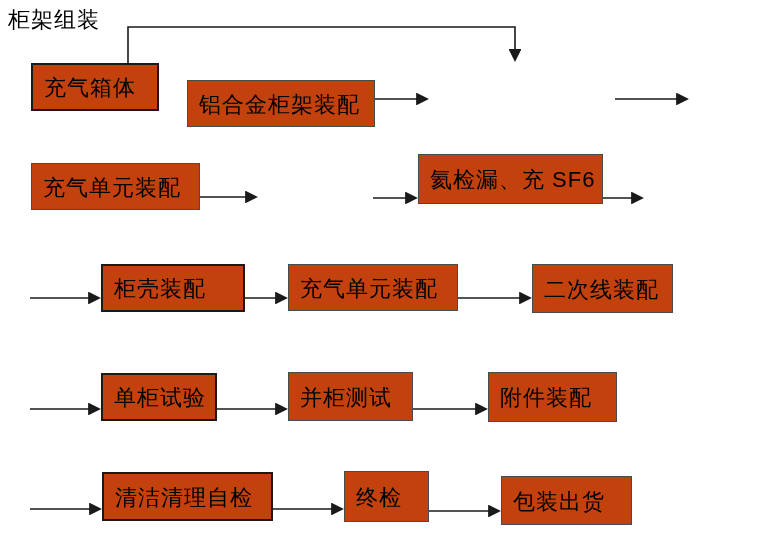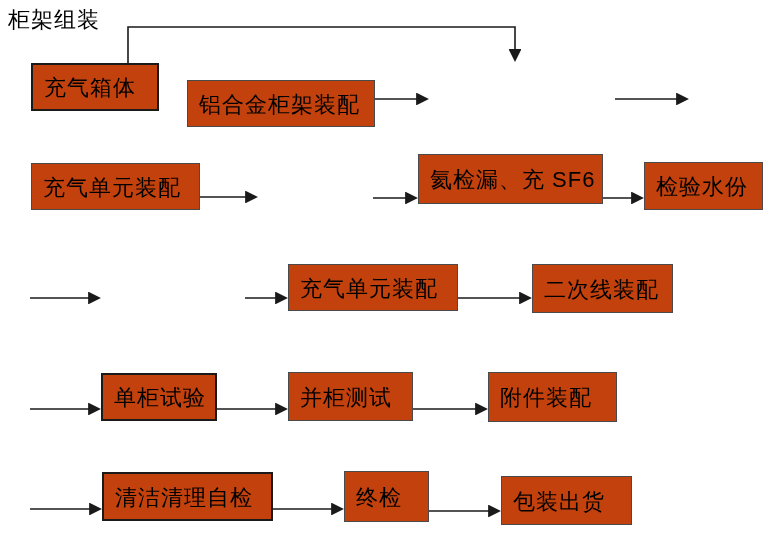--- a/index.html
+++ b/index.html
@@ -79,22 +79,22 @@
       <path d="M273,509 L342,509" marker-end="url(#ah)"></path>
       <path d="M429,511 L499,511" marker-end="url(#ah)"></path>
     </g>
   </svg>
 
   <div class="node thick" style="left:31px;  top:63px;  width:128px; height:48px">充气箱体</div>
   <div class="node" style="left:187px; top:80px;  width:188px; height:47px">铝合金柜架装配</div>
 
   <div class="node" style="left:31px;  top:163px; width:169px; height:47px">充气单元装配</div>
   <div class="node" style="left:418px; top:154px; width:185px; height:50px">氦检漏、充 SF6</div>
-  <div class="node" style="left:644px; top:162px; width:119px; height:48px">检验水份</div>
 
+  <div class="node thick" style="left:101px; top:264px; width:144px; height:48px">柜壳装配</div>
   <div class="node" style="left:288px; top:264px; width:170px; height:47px">充气单元装配</div>
   <div class="node" style="left:532px; top:264px; width:141px; height:49px">二次线装配</div>
 
   <div class="node thick" style="left:101px; top:373px; width:116px; height:48px">单柜试验</div>
   <div class="node" style="left:288px; top:372px; width:125px; height:49px">并柜测试</div>
   <div class="node thick" style="left:102px; top:472px; width:171px; height:49px">清洁清理自检</div>
 
   <div class="node" style="left:488px; top:372px; width:129px; height:50px">附件装配</div>
   <div class="node" style="left:344px; top:471px; width:85px;  height:51px">终检</div>
   <div class="node" style="left:501px; top:476px; width:131px; height:49px">包装出货</div>

